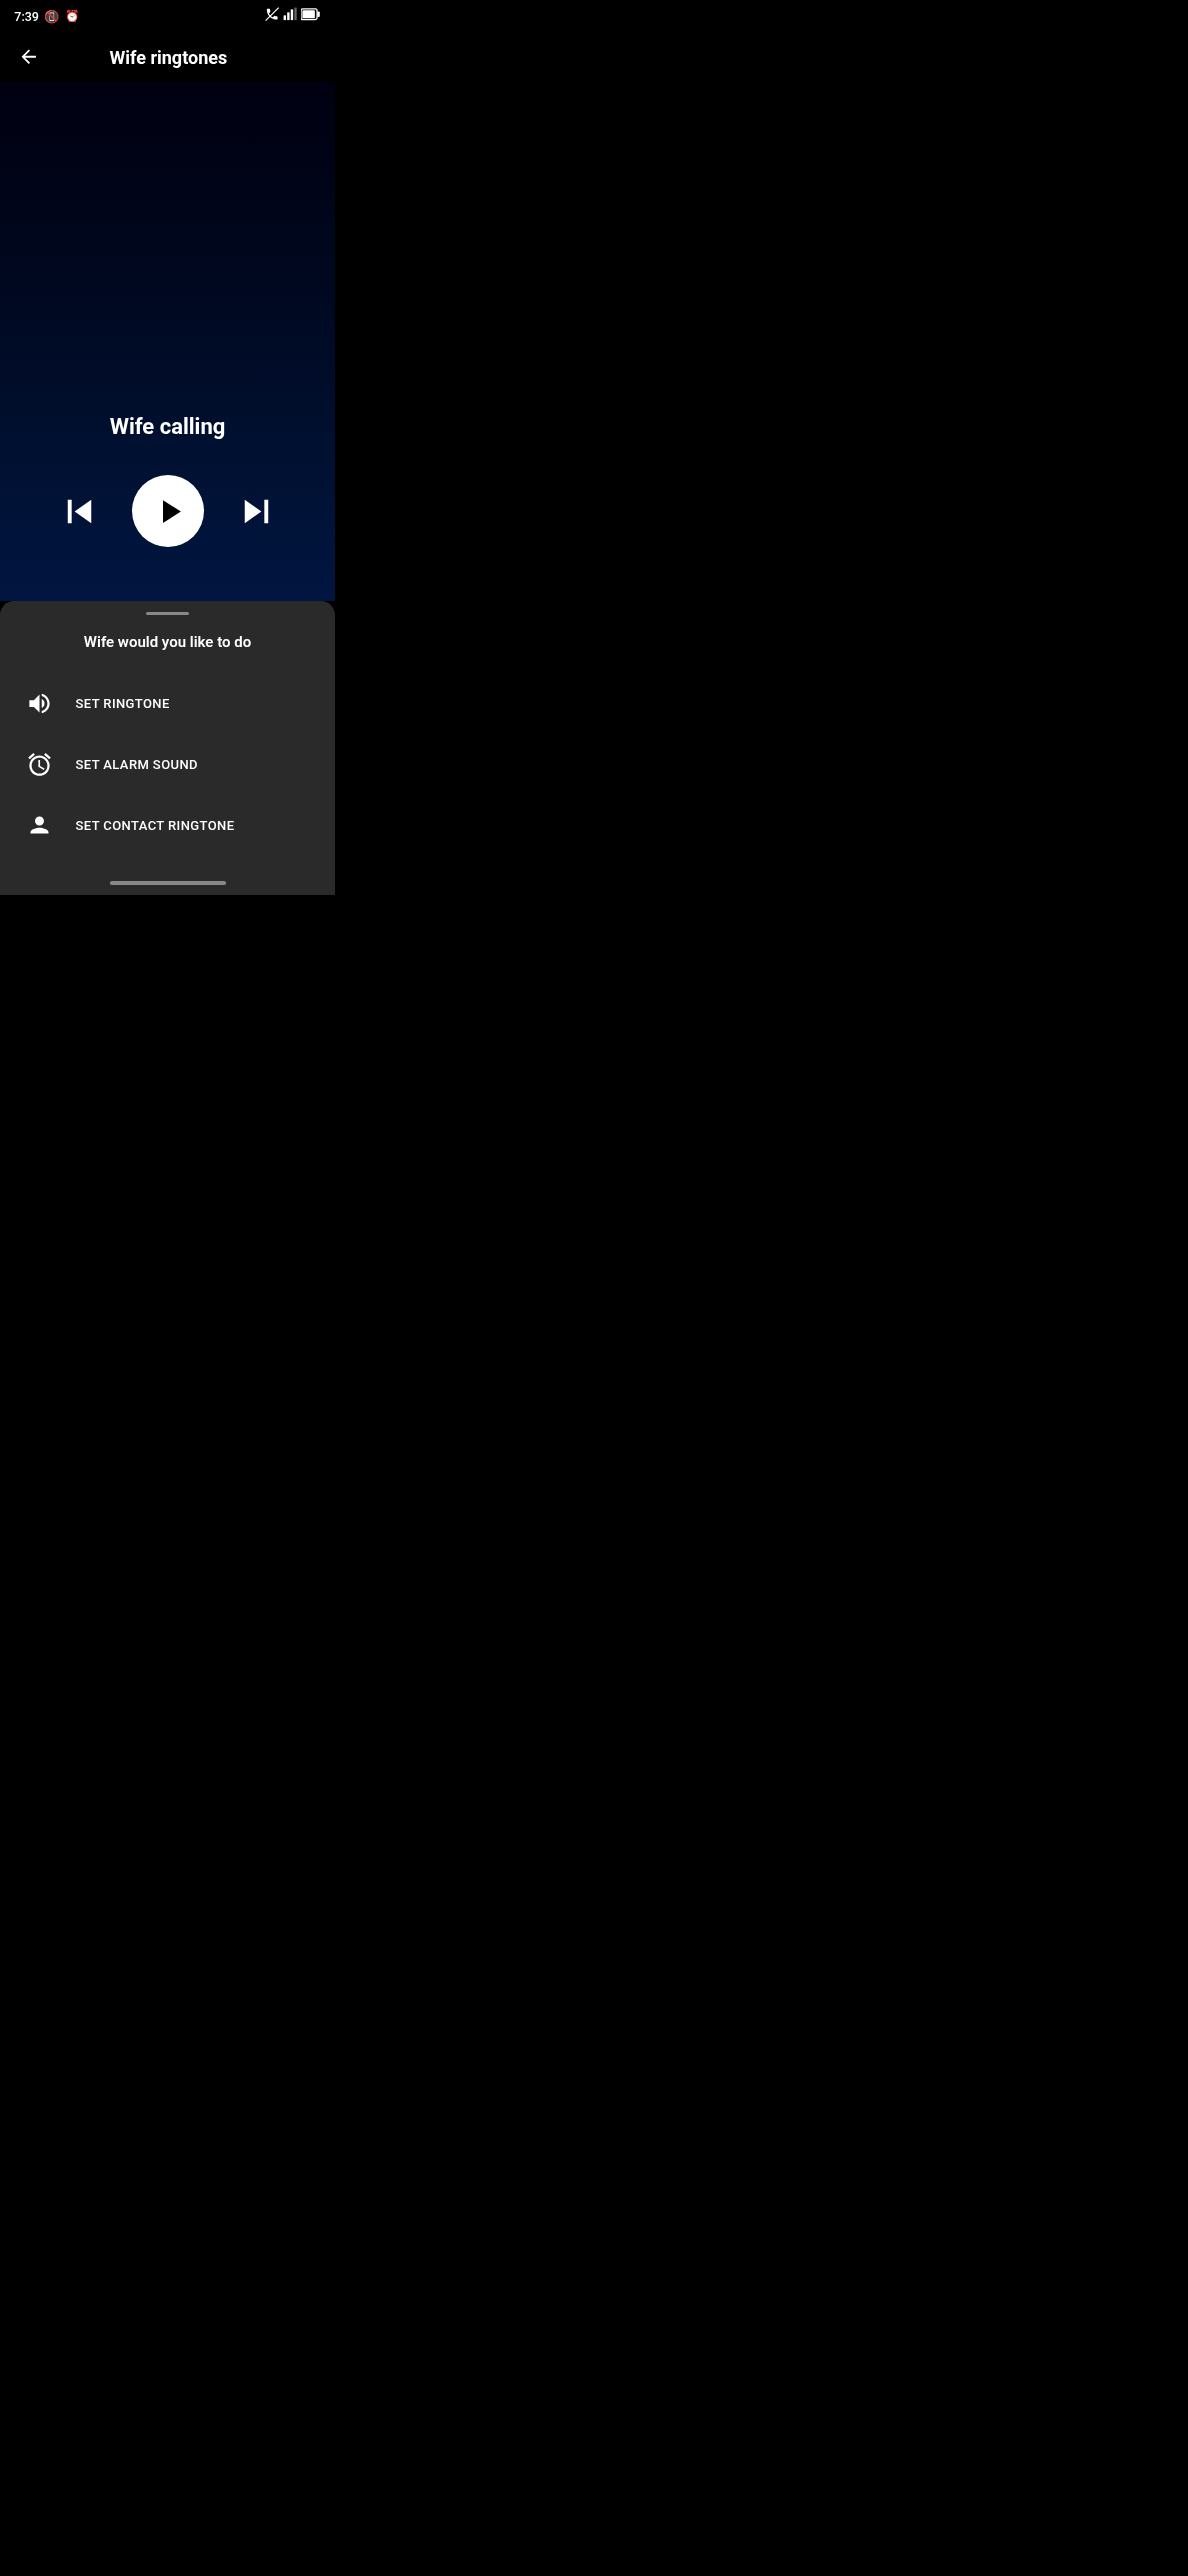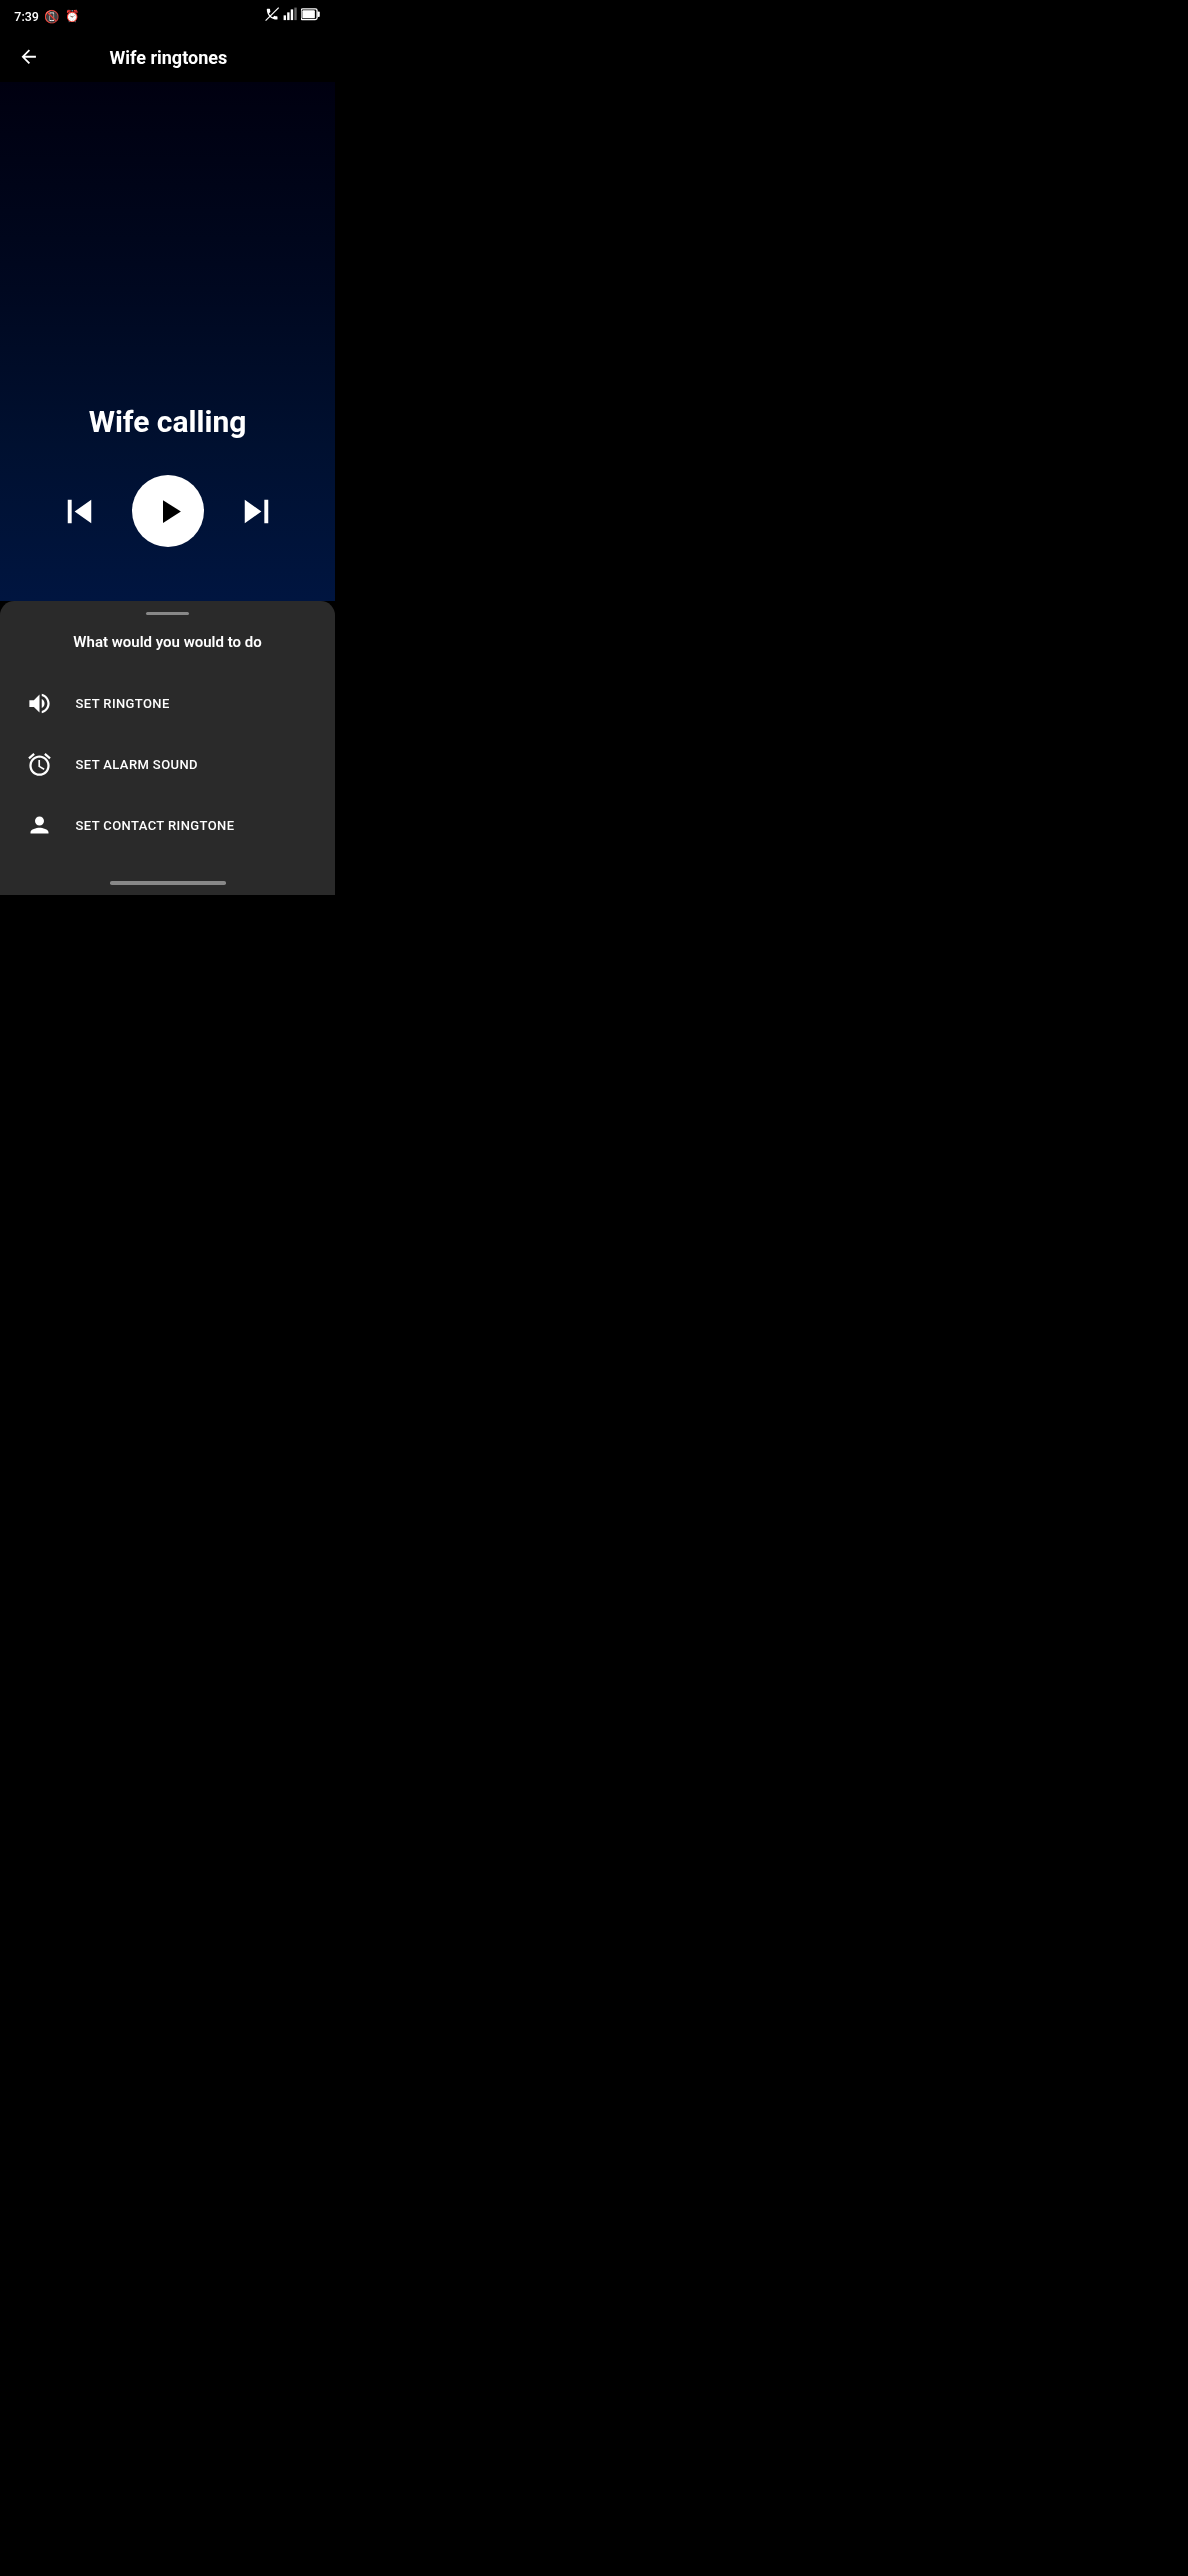--- a/index.html
+++ b/index.html
@@ -79,21 +79,21 @@
       background: linear-gradient(180deg, #000010 0%, #000820 40%, #001030 70%, #001540 100%);
       display: flex;
       flex-direction: column;
       align-items: center;
       justify-content: flex-end;
       padding-bottom: 54px;
       min-height: 519px;
     }
 
     .track-title {
-      font-size: 30px;
+      font-size: 22px;
       font-weight: 700;
       color: #fff;
       margin-bottom: 36px;
       text-align: center;
     }
 
     .player-controls {
       display: flex;
       align-items: center;
       justify-content: center;
@@ -268,21 +268,21 @@
     <button class="ctrl-btn next-btn">
       <svg viewBox="0 0 24 24" xmlns="http://www.w3.org/2000/svg">
         <path d="M6 18l8.5-6L6 6v12zM16 6v12h2V6h-2z"></path>
       </svg>
     </button>
   </div>
 </div>
 
 <div class="bottom-sheet">
   <div class="drag-handle"></div>
-  <div class="sheet-title">What would you would to do</div>
+  <div class="sheet-title">Wife would you like to do</div>
 
   <ul class="action-list">
 
     <li class="action-item">
       <div class="action-icon">
         <svg viewBox="0 0 24 24">
           <path d="M3 9v6h4l5 5V4L7 9H3zm13.5 3c0-1.77-1.02-3.29-2.5-4.03v8.05c1.48-.73 2.5-2.25 2.5-4.02zM14 3.23v2.06c2.89.86 5 3.54 5 6.71s-2.11 5.85-5 6.71v2.06c4.01-.91 7-4.49 7-8.77s-2.99-7.86-7-8.77z"></path>
         </svg>
       </div>
       <span class="action-label">SET RINGTONE</span>

